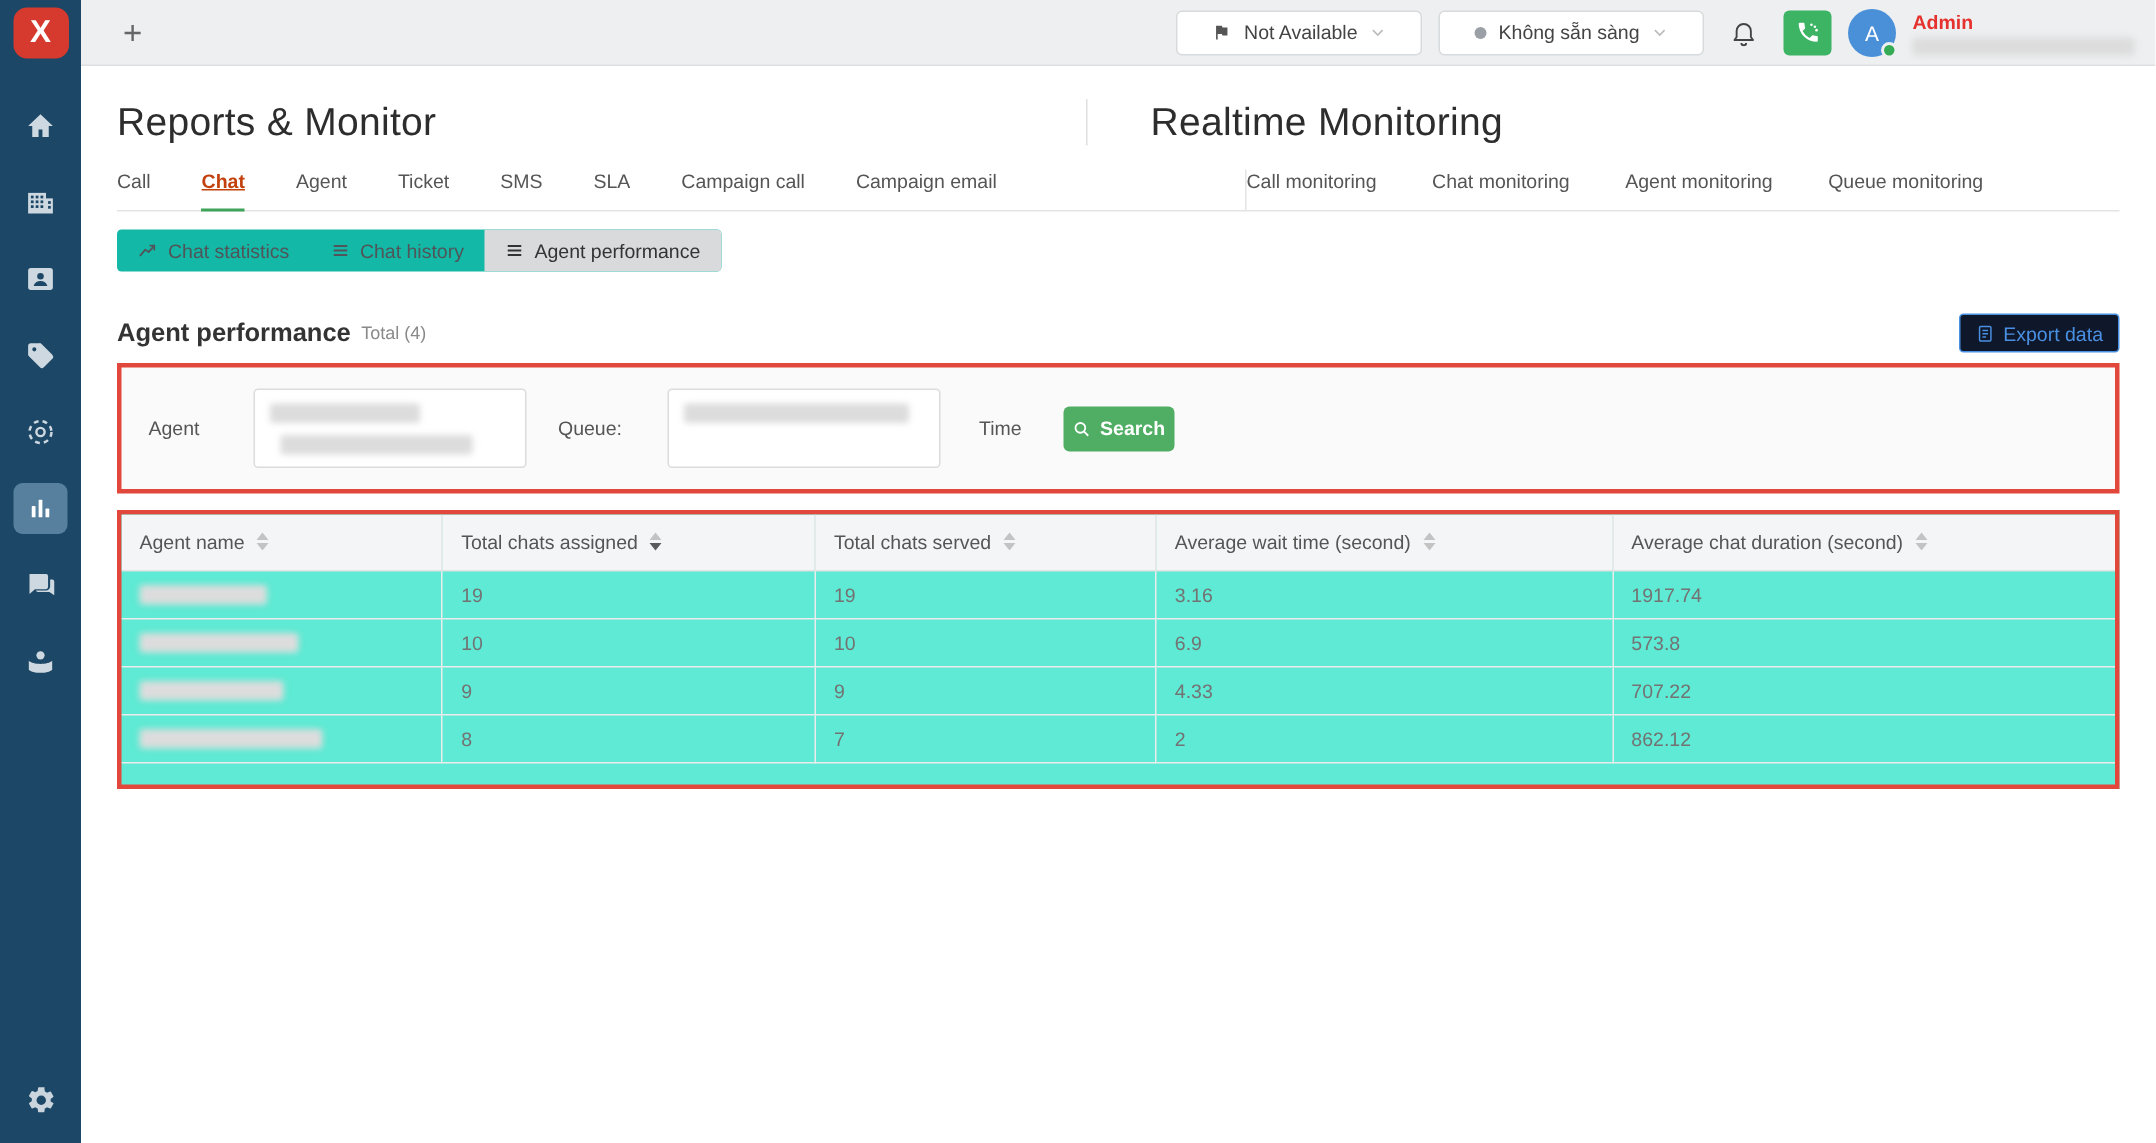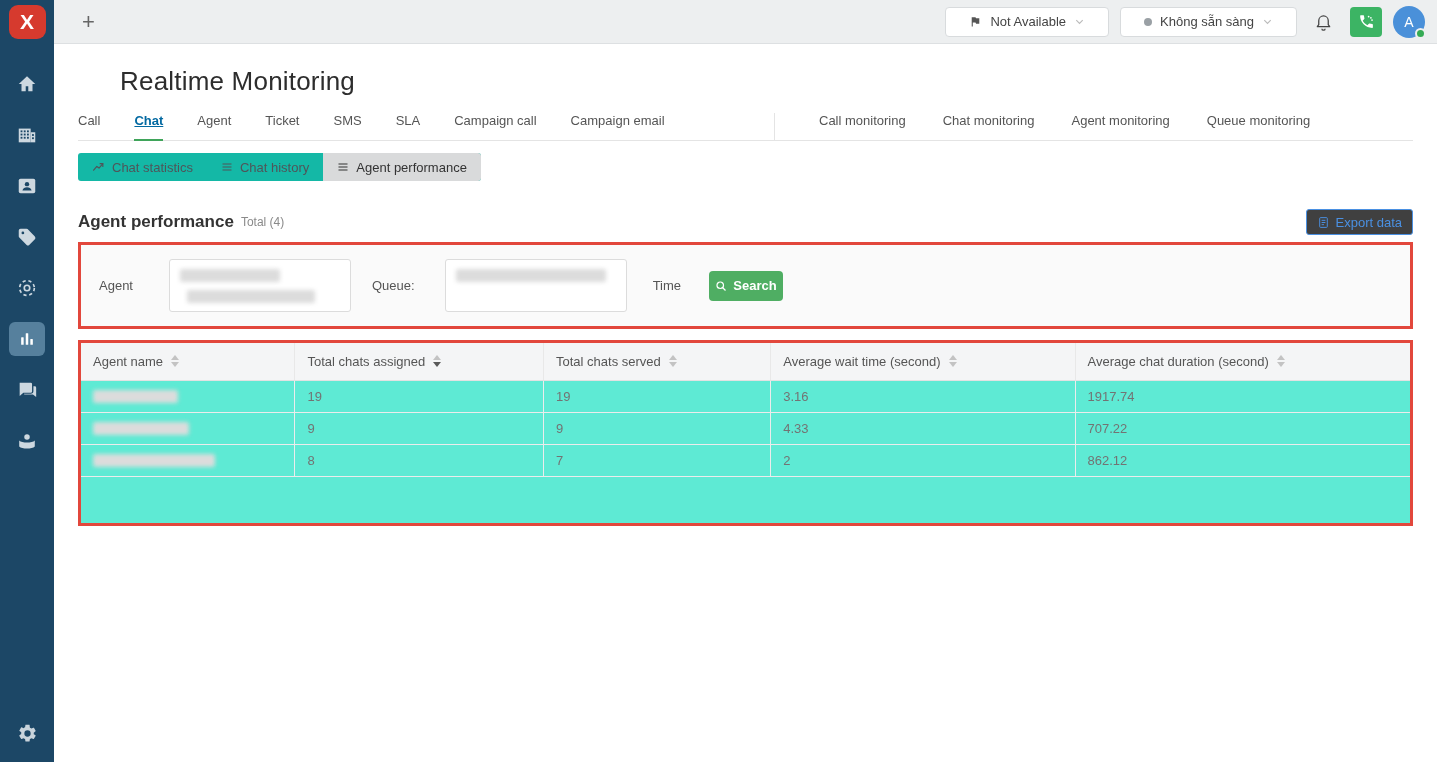--- a/index.html
+++ b/index.html
@@ -43,33 +43,33 @@
   
   .content { flex:1; background:#fff; padding:0 24px; overflow:hidden; }
 
   .titles-row { display:flex; padding-top:22px; }
   .titles-left { width:647px; border-right:1px solid #e0e0e0; }
   .titles-right { padding-left:42px; }
   .page-h1 { font-size:26px; font-weight:400; color:#2d2d2d; letter-spacing:.2px; }
 
   .tabs-row { display:flex; margin-top:16px; border-bottom:1px solid #e4e4e4; align-items:flex-end; }
   .tabs-left { width:647px; display:flex; gap:34px; }
-  .tabs-right { border-left:1px solid #e4e4e4; margin-left:49px; padding-left:44px; display:flex; gap:37px; }
+  .tabs-right { border-left:1px solid #e4e4e4; margin-left:105px; display:flex; gap:37px; }
   .tab { font-size:13px; color:#555; padding-bottom:11px; cursor:pointer; border-bottom:2px solid transparent; margin-bottom:-1px; white-space:nowrap; }
-  .tab.active { color:#0369a1; font-weight:bold; border-bottom-color:#3fa45a;text-decoration:underline; }
+  .tab.active { color:#c2410c; font-weight:bold; border-bottom-color:#3fa45a;text-decoration:underline; }
 
   .subtabs { margin-top:12px; display:inline-flex; background:#14b8a6; border-radius:3px; overflow:hidden; }
   .subtab { height:28px; display:flex; align-items:center; gap:7px; padding:0 14px; font-size:13px; color:#4f5559; cursor:pointer; }
   .subtab.active { background:#d9dadb; color:#333; }
   .subtab svg { flex-shrink:0; }
 
   .section-row { margin-top:28px; display:flex; align-items:center; }
   .section-title { font-size:17px; font-weight:bold; color:#333; }
   .section-total { font-size:12px; color:#8a8a8a; margin-left:7px; }
-  .export-btn { margin-left:auto; height:26px; background:#404040; border:1px solid #4a90e2; color:#4a90e2;
+  .export-btn { margin-left:auto; height:26px; background:#0f172a; border:1px solid #4a90e2; color:#4a90e2;
                 border-radius:3px; display:flex; align-items:center; gap:6px; padding:0 10px; font-size:13px; cursor:pointer; }
 
   
   .annot { border:3px solid #e2473c; }
 
   
   .filter-panel { margin-top:7px; height:87px; background:#fafafa; display:flex; align-items:center; padding-left:18px; }
   .f-label { font-size:13px; color:#555; white-space:nowrap; }
   .f-box { background:#fff; border:1px solid #dcdcdc; border-radius:3px; width:182px; height:53px; padding:9px 10px; }
   .f-box .redact { height:13px; margin-bottom:8px; }
@@ -216,26 +216,33 @@
               <path d="M6.62 10.79a15.1 15.1 0 0 0 6.59 6.59l2.2-2.2a1 1 0 0 1 1.02-.24 11.4 11.4 0 0 0 3.57.57 1 1 0 0 1 1 1V20a1 1 0 0 1-1 1A17 17 0 0 1 3 4a1 1 0 0 1 1-1h3.5a1 1 0 0 1 1 1 11.4 11.4 0 0 0 .57 3.57 1 1 0 0 1-.25 1.02z"></path>
               <circle cx="15" cy="5" r="1.2"></circle>
               <circle cx="18.2" cy="6.8" r="1.2"></circle>
               <circle cx="19.8" cy="10" r="1.2"></circle>
             </svg>
         </div>
         <div class="avatar-wrap">
           <div class="avatar">A</div>
           <span class="presence"></span>
         </div>
+        <div class="user-block">
+          <span class="user-name">Admin</span>
+          <span class="redact user-redact"></span>
+        </div>
       </div>
     </header>
 
     <section class="content">
 
       <div class="titles-row">
+        <div class="titles-left">
+          <h1 class="page-h1">Reports &amp; Monitor</h1>
+        </div>
         <div class="titles-right">
           <h1 class="page-h1">Realtime Monitoring</h1>
         </div>
       </div>
 
       <div class="tabs-row">
         <div class="tabs-left">
           <span class="tab">Call</span>
           <span class="tab active">Chat</span>
           <span class="tab">Agent</span>
@@ -378,20 +385,29 @@
               <td>
                   <div class="redact name-redact nr1"></div>
                 </td>
               <td>19</td>
               <td>19</td>
               <td>3.16</td>
               <td>1917.74</td>
             </tr>
             <tr>
               <td>
+                  <div class="redact name-redact nr2"></div>
+                </td>
+              <td>10</td>
+              <td>10</td>
+              <td>6.9</td>
+              <td>573.8</td>
+            </tr>
+            <tr>
+              <td>
                   <div class="redact name-redact nr3"></div>
                 </td>
               <td>9</td>
               <td>9</td>
               <td>4.33</td>
               <td>707.22</td>
             </tr>
             <tr>
               <td>
                   <div class="redact name-redact nr4"></div>

